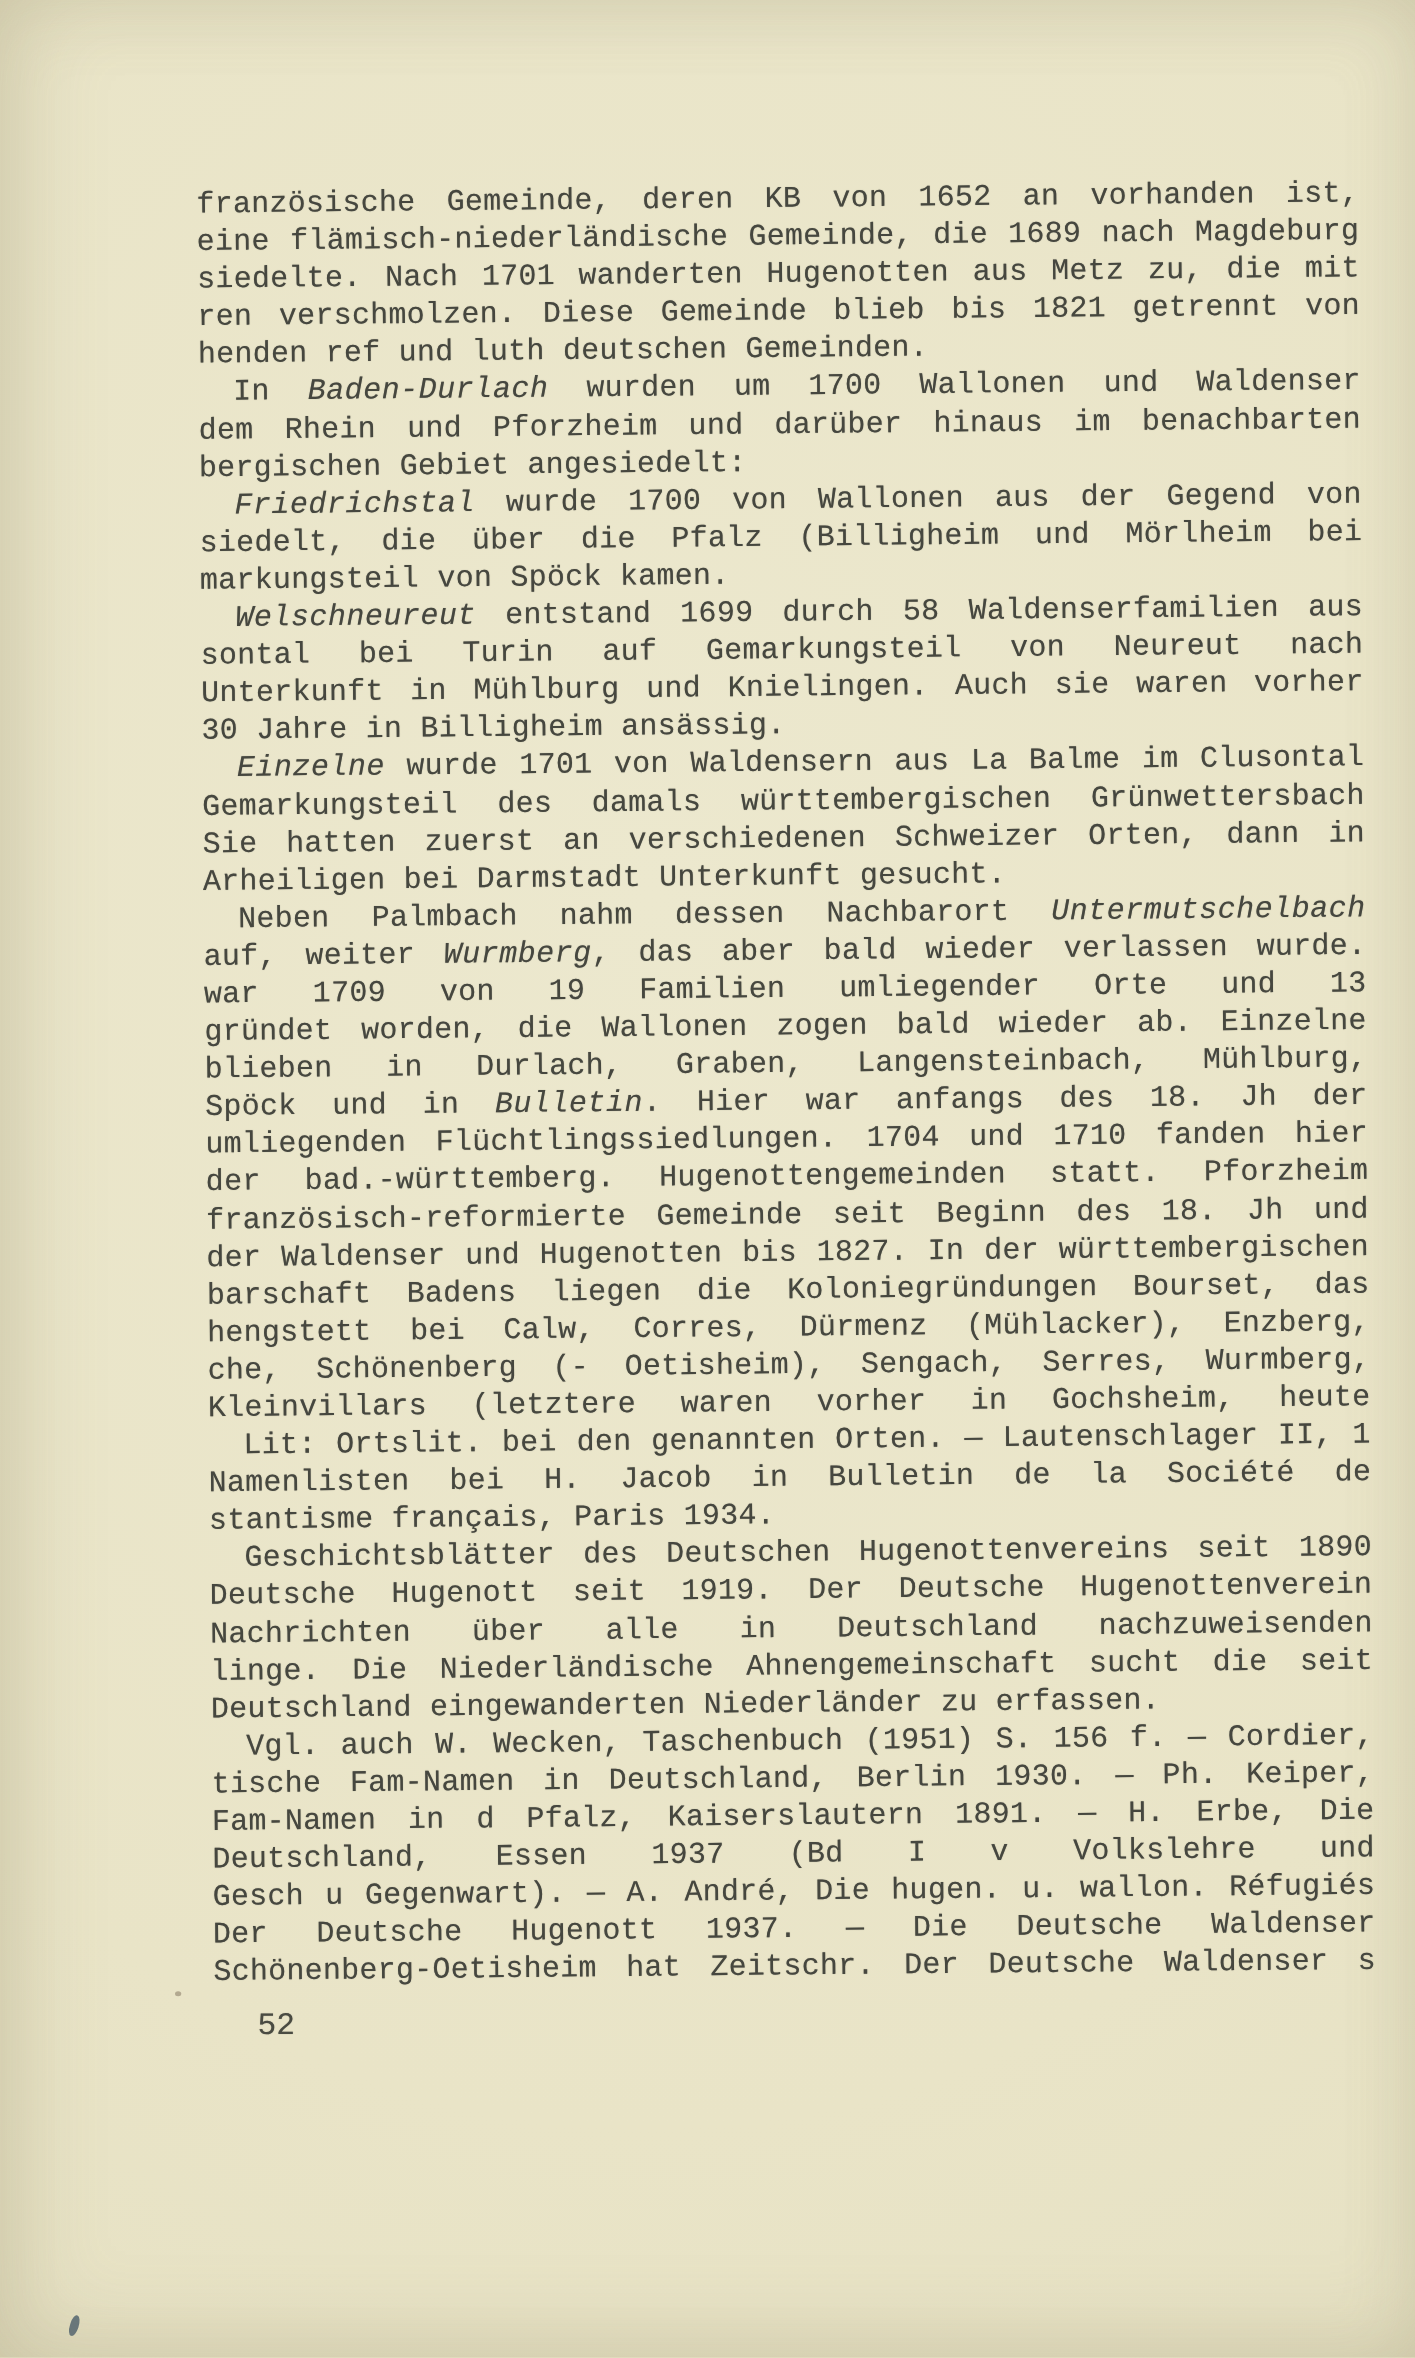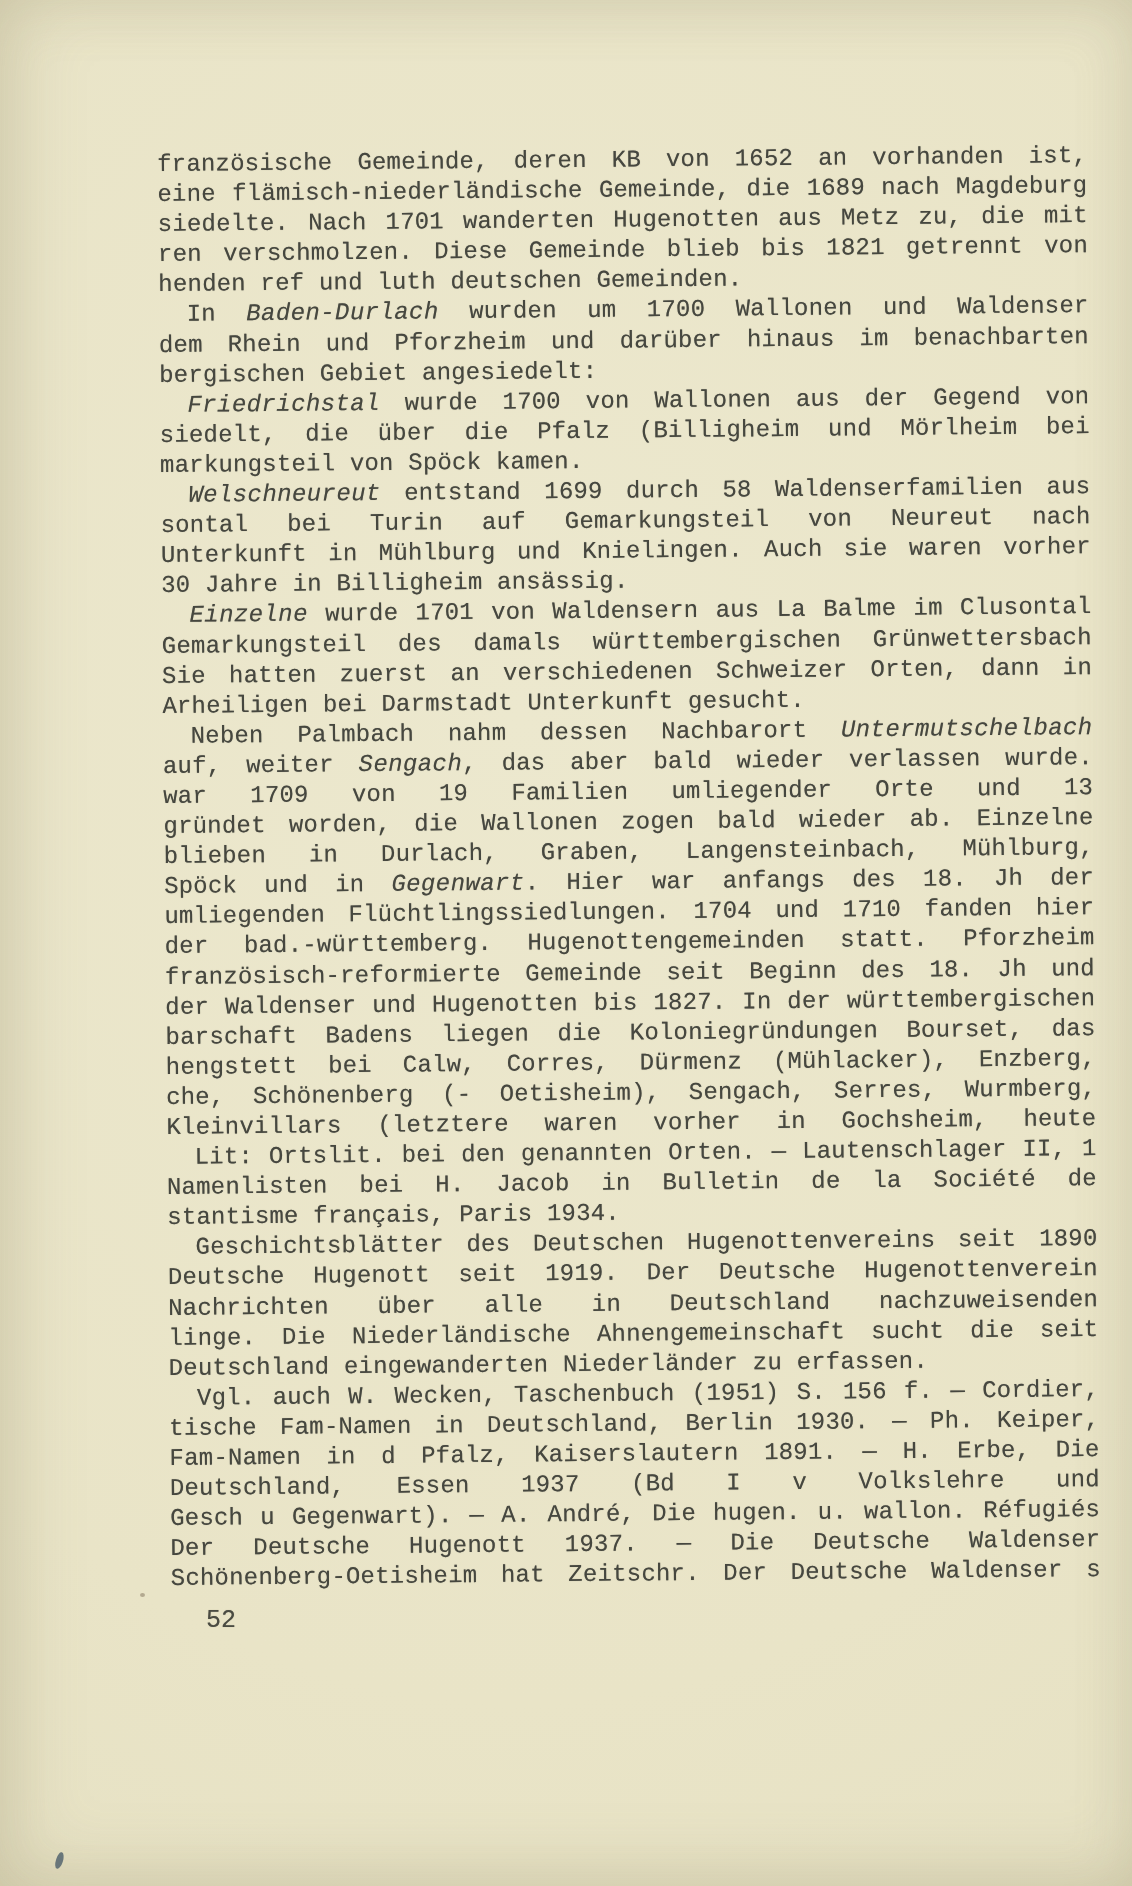--- a/index.html
+++ b/index.html
@@ -93,25 +93,25 @@
         <div class="line last"><span>30 Jahre in Billigheim ansässig.</span></div>
       </div>
       <div class="paragraph">
         <div class="line indent"><i>Einzelne</i><span> wurde 1701 von Waldensern aus La Balme im Clusontal auf</span></div>
         <div class="line"><span>Gemarkungsteil des damals württembergischen Grünwettersbach gegründet.</span></div>
         <div class="line"><span>Sie hatten zuerst an verschiedenen Schweizer Orten, dann in Mörfelden und</span></div>
         <div class="line last"><span>Arheiligen bei Darmstadt Unterkunft gesucht.</span></div>
       </div>
       <div class="paragraph">
         <div class="line indent"><span>Neben Palmbach nahm dessen Nachbarort </span><i>Untermutschelbach</i><span> Kolonisten</span></div>
-        <div class="line"><span>auf, weiter </span><i>Sengach</i><span>, das aber bald wieder verlassen wurde. </span><i>Kleinsteinbach</i></div>
+        <div class="line"><span>auf, weiter </span><i>Wurmberg</i><span>, das aber bald wieder verlassen wurde. </span><i>Kleinsteinbach</i></div>
         <div class="line"><span>war 1709 von 19 Familien umliegender Orte und 13 Wallonenfamilien ge-</span></div>
         <div class="line"><span>gründet worden, die Wallonen zogen bald wieder ab. Einzelne Waldenser</span></div>
         <div class="line"><span>blieben in Durlach, Graben, Langensteinbach, Mühlburg, Staffort, Stein,</span></div>
-        <div class="line"><span>Spöck und in </span><i>Gegenwart</i><span>. Hier war anfangs des 18. Jh der Mittelpunkt der</span></div>
+        <div class="line"><span>Spöck und in </span><i>Bulletin</i><span>. Hier war anfangs des 18. Jh der Mittelpunkt der</span></div>
         <div class="line"><span>umliegenden Flüchtlingssiedlungen. 1704 und 1710 fanden hier Synoden</span></div>
         <div class="line"><span>der bad.-württemberg. Hugenottengemeinden statt. Pforzheim hatte eine</span></div>
         <div class="line"><span>französisch-reformierte Gemeinde seit Beginn des 18. Jh und besondere KB</span></div>
         <div class="line"><span>der Waldenser und Hugenotten bis 1827. In der württembergischen Nach-</span></div>
         <div class="line"><span>barschaft Badens liegen die Koloniegründungen Bourset, das heutige Neu-</span></div>
         <div class="line"><span>hengstett bei Calw, Corres, Dürmenz (Mühlacker), Enzberg, Perouse, Pina-</span></div>
         <div class="line"><span>che, Schönenberg (- Oetisheim), Sengach, Serres, Wurmberg, Groß- und</span></div>
         <div class="line"><span>Kleinvillars (letztere waren vorher in Gochsheim, heute badisch, angesiedelt).</span></div>
       </div>
       <div class="paragraph">

